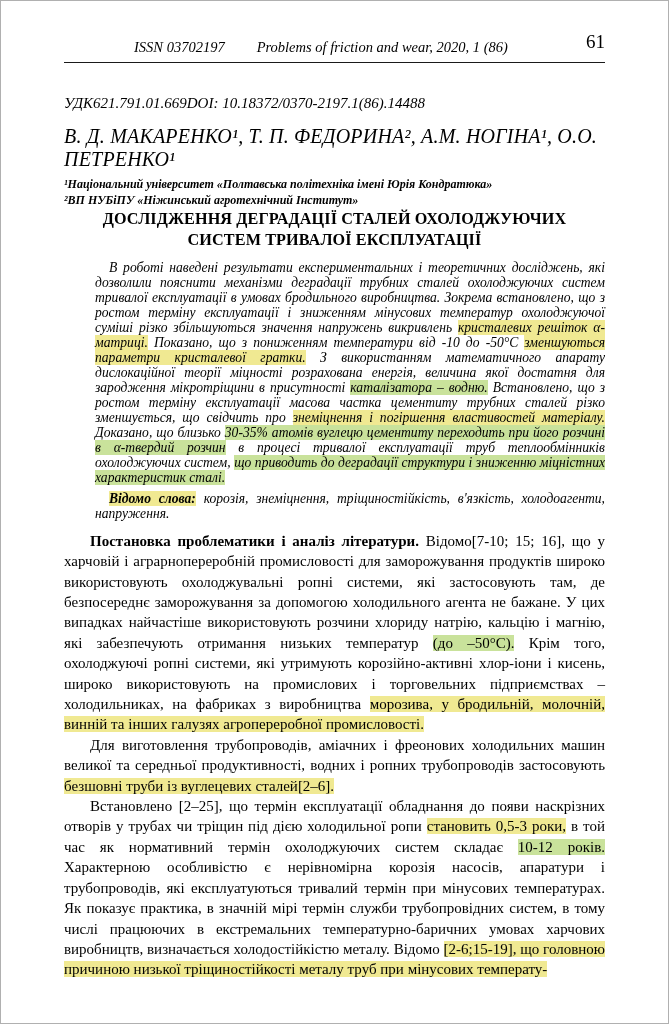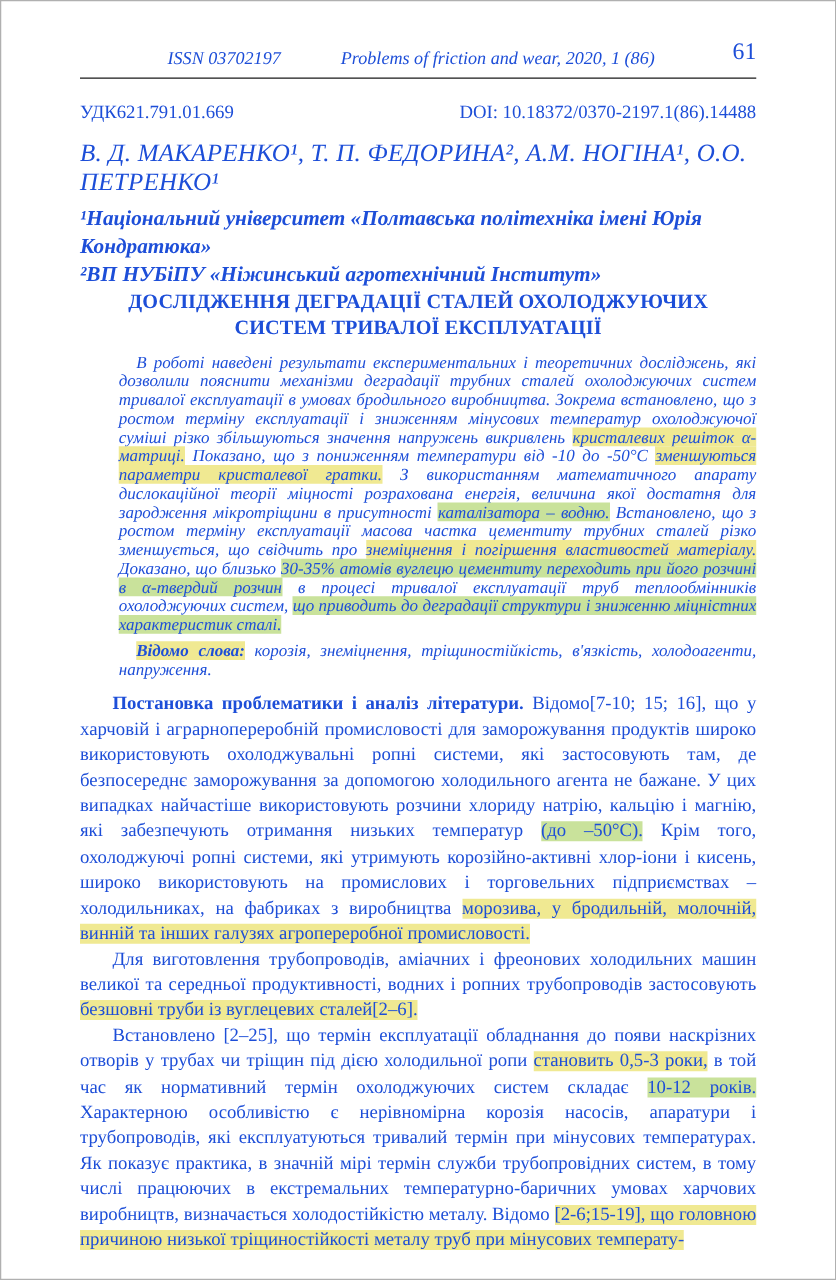--- a/index.html
+++ b/index.html
@@ -6,65 +6,66 @@
   html, body { background: #e9e9e9; }
   body { font-family: "Liberation Serif", serif; }
 
   .page {
     width: 669px;
     height: 1024px;
     margin: 0 auto;
     background: #ffffff;
     border: 1px solid #b0b0b0;
     overflow: hidden;
-    color: #1d4ed8;
+    color: #000000;
     position: relative;
   }
   .content { padding: 34px 63px 0 63px; }
 
   
   .running-header {
     display: flex;
     align-items: baseline;
     font-style: italic;
     font-size: 14.5px;
     padding-left: 70px;
   }
-  .running-header .journal { margin-left: 48px; }
+  .running-header .journal { margin-left: 32px; }
   .running-header .pagenum {
     margin-left: auto;
     font-style: normal;
     font-size: 19px;
     transform: translateY(-4px);
   }
   .header-rule {
     border-bottom: 1.6px solid #1a1a1a;
     margin-top: 5px;
   }
 
   
   .meta-row {
     display: flex;
-    justify-content: space-between;
-    margin-top: 19px;
+    justify-content: flex-start;
+    margin-top: 32px;
     font-size: 15px;
+    font-style: italic;
   }
 
   .authors {
     margin-top: 13px;
     font-style: italic;
     font-size: 20px;
     letter-spacing: 0.2px;
   }
 
   .affiliations {
     margin-top: 6px;
     font-style: italic;
     font-weight: bold;
-    font-size: 17px;
+    font-size: 12px;
     line-height: 1.32;
   }
 
   .title {
     text-align: center;
     font-size: 16.2px;
     font-weight: bold;
     line-height: 1.3;
     padding: 0 8px;
     letter-spacing: 0.1px;

